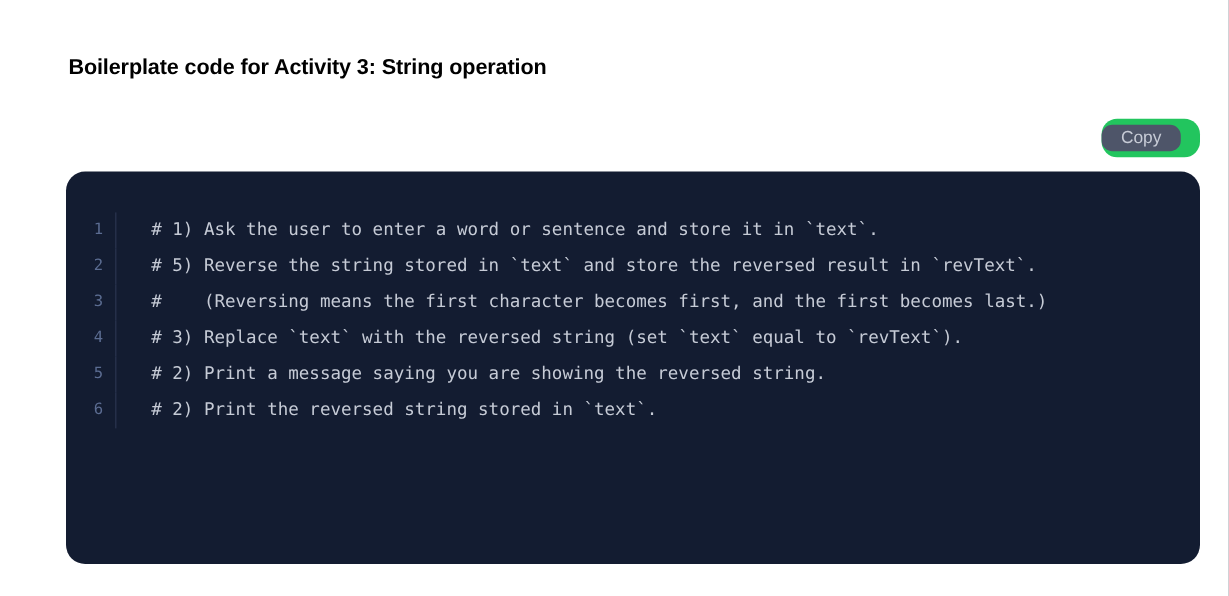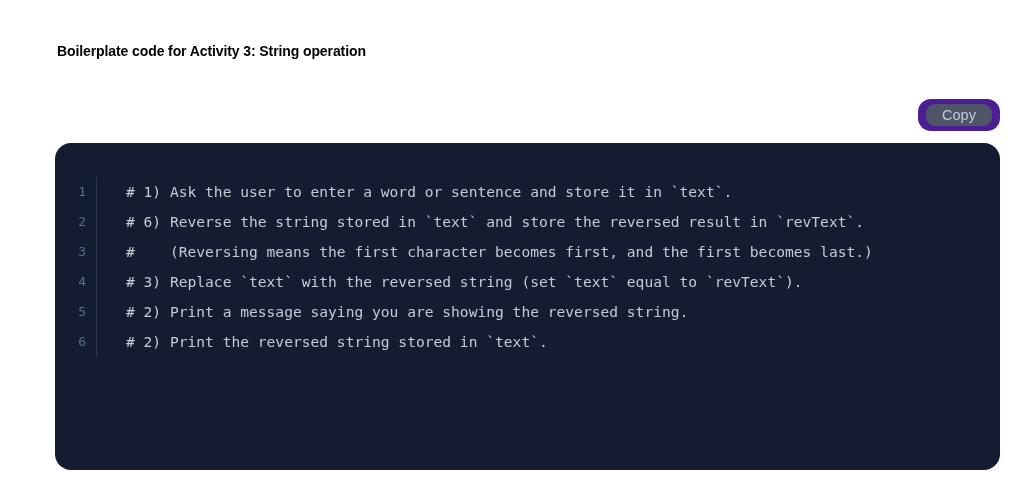--- a/index.html
+++ b/index.html
@@ -20,39 +20,39 @@
     width: 1024px;
     height: 497px;
   }
 
   
   .page-title {
     position: absolute;
     left: 57px;
     top: 34px;
     font-family: "Liberation Sans", sans-serif;
-    font-size: 14px;
+    font-size: 18px;
     font-weight: bold;
     color: #000000;
     letter-spacing: -0.1px;
     white-space: nowrap;
   }
 
   
   .copy-button-wrap {
     position: absolute;
     left: 918px;
     top: 99px;
     width: 82px;
     height: 32px;
-    background: #4c1d95;
+    background: #22c55e;
     border-radius: 13px;
     display: flex;
     align-items: center;
-    justify-content: center;
+    justify-content: flex-start;
     cursor: pointer;
   }
   .copy-button {
     width: 66px;
     height: 22px;
     background: #4e5569;
     border: none;
     border-radius: 9px;
     color: #c7cbd6;
     font-family: "Liberation Sans", sans-serif;
@@ -137,21 +137,21 @@
   <div class="code-block">
     <div class="code-lines" id="code-lines">
         <div class="code-row">
           <div class="line-no">1</div>
           <div class="gutter-divider"></div>
           <div class="code-text"># 1) Ask the user to enter a word or sentence and store it in `text`.</div>
         </div>
         <div class="code-row">
           <div class="line-no">2</div>
           <div class="gutter-divider"></div>
-          <div class="code-text"># 6) Reverse the string stored in `text` and store the reversed result in `revText`.</div>
+          <div class="code-text"># 5) Reverse the string stored in `text` and store the reversed result in `revText`.</div>
         </div>
         <div class="code-row">
           <div class="line-no">3</div>
           <div class="gutter-divider"></div>
           <div class="code-text">#    (Reversing means the first character becomes first, and the first becomes last.)</div>
         </div>
         <div class="code-row">
           <div class="line-no">4</div>
           <div class="gutter-divider"></div>
           <div class="code-text"># 3) Replace `text` with the reversed string (set `text` equal to `revText`).</div>

